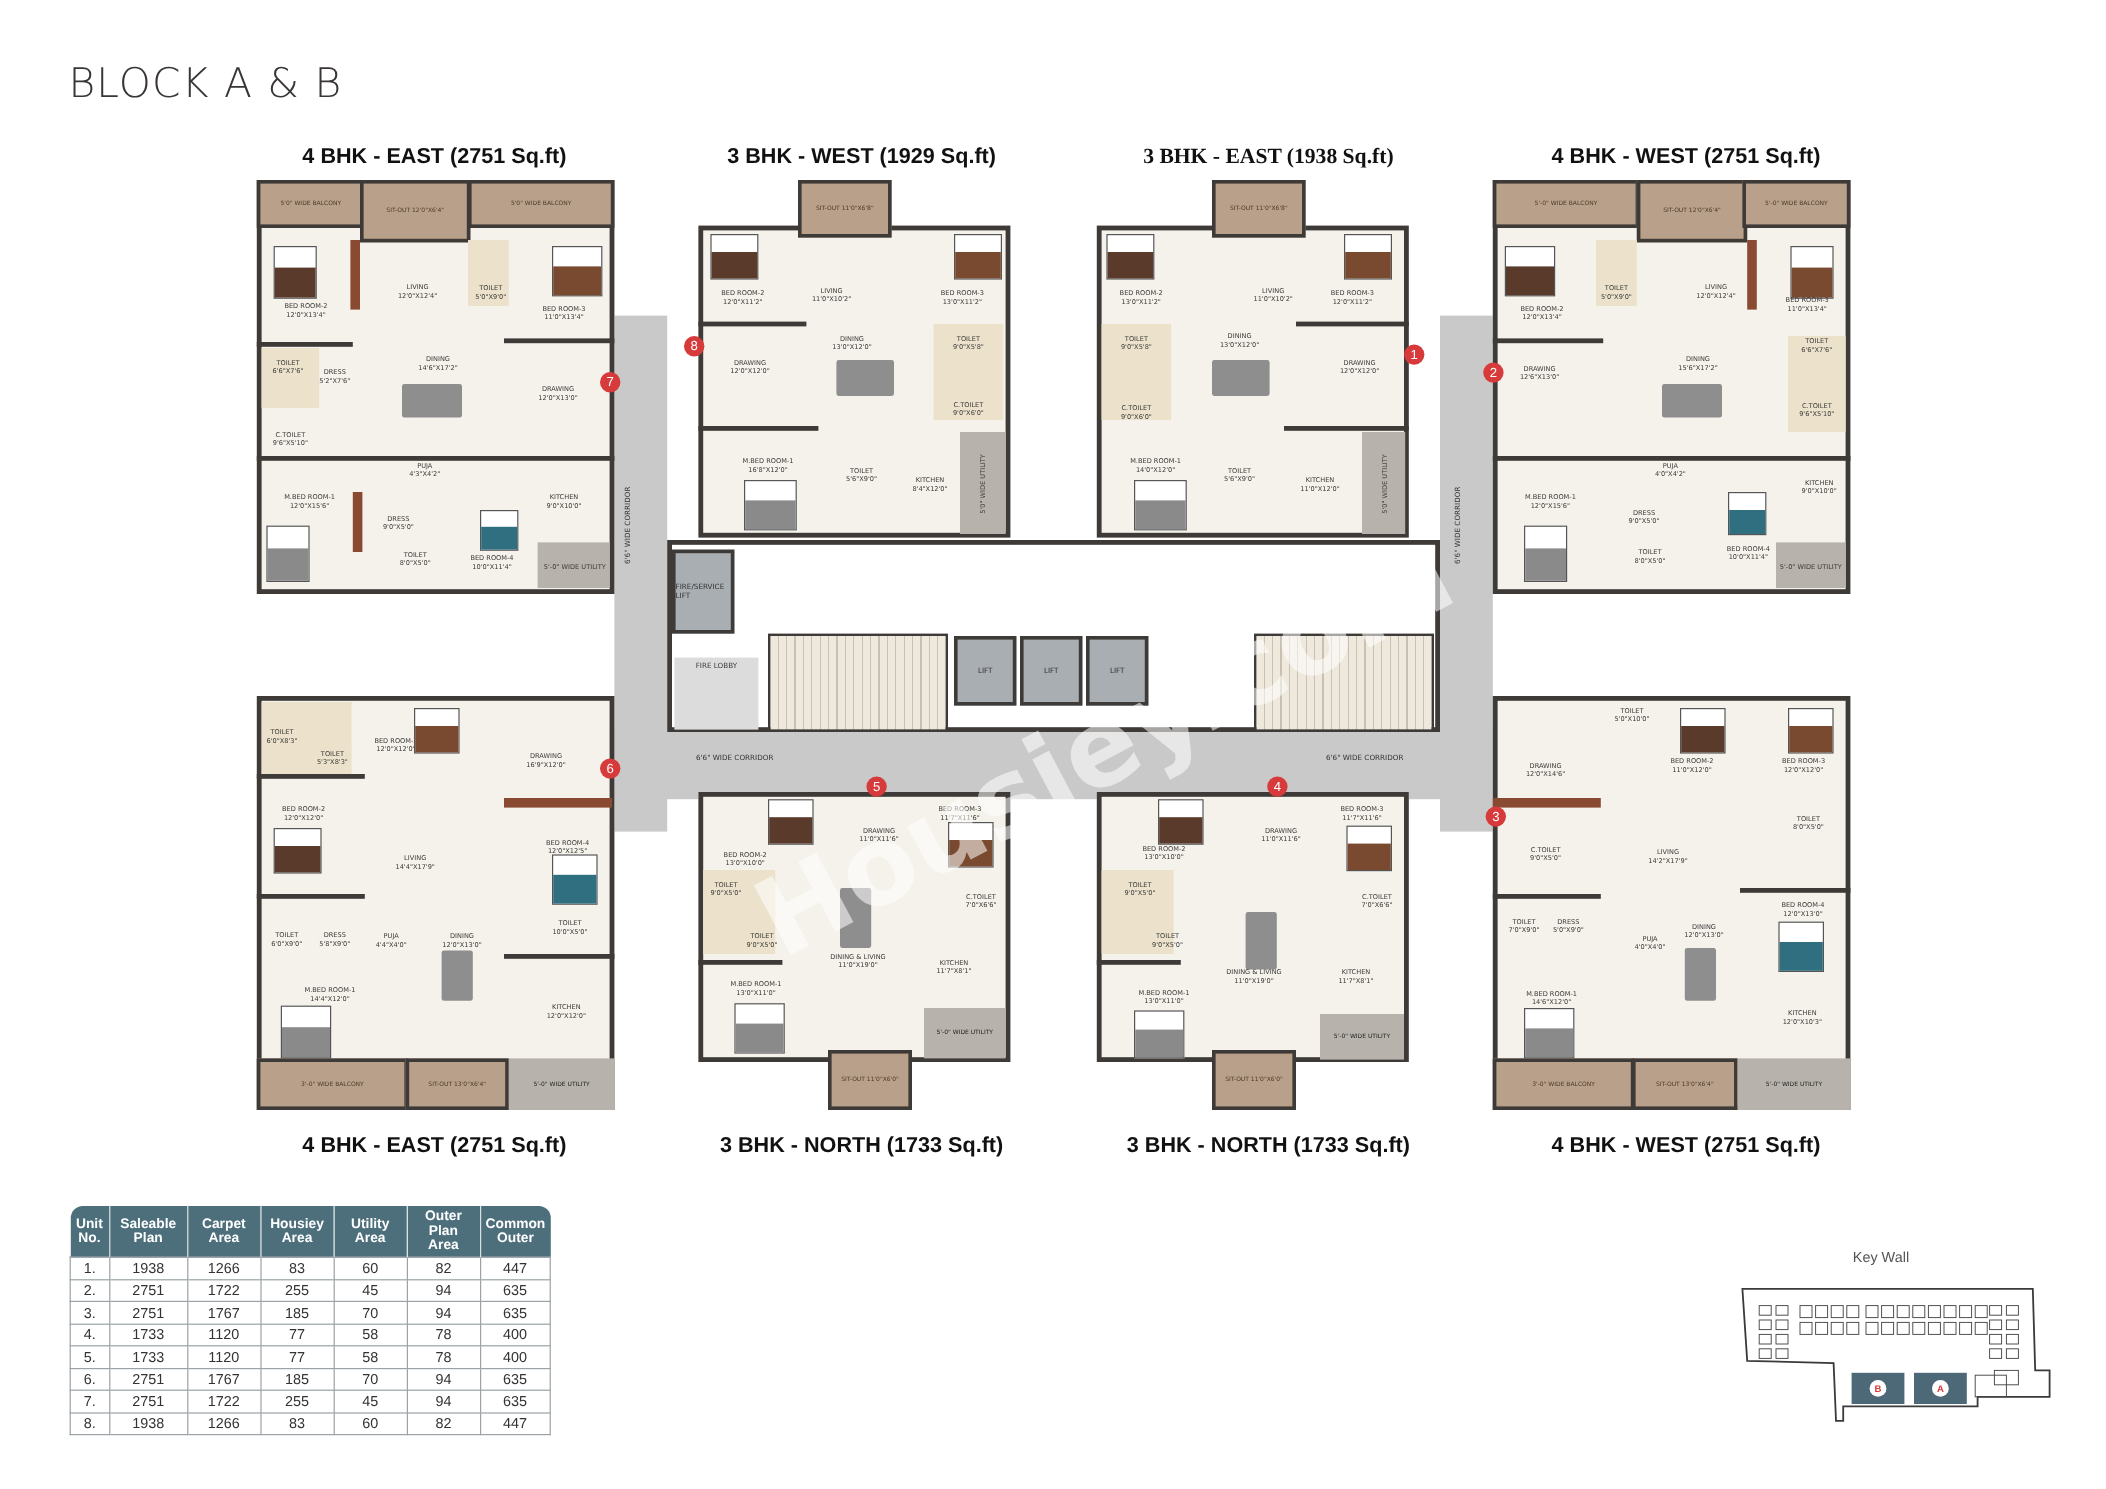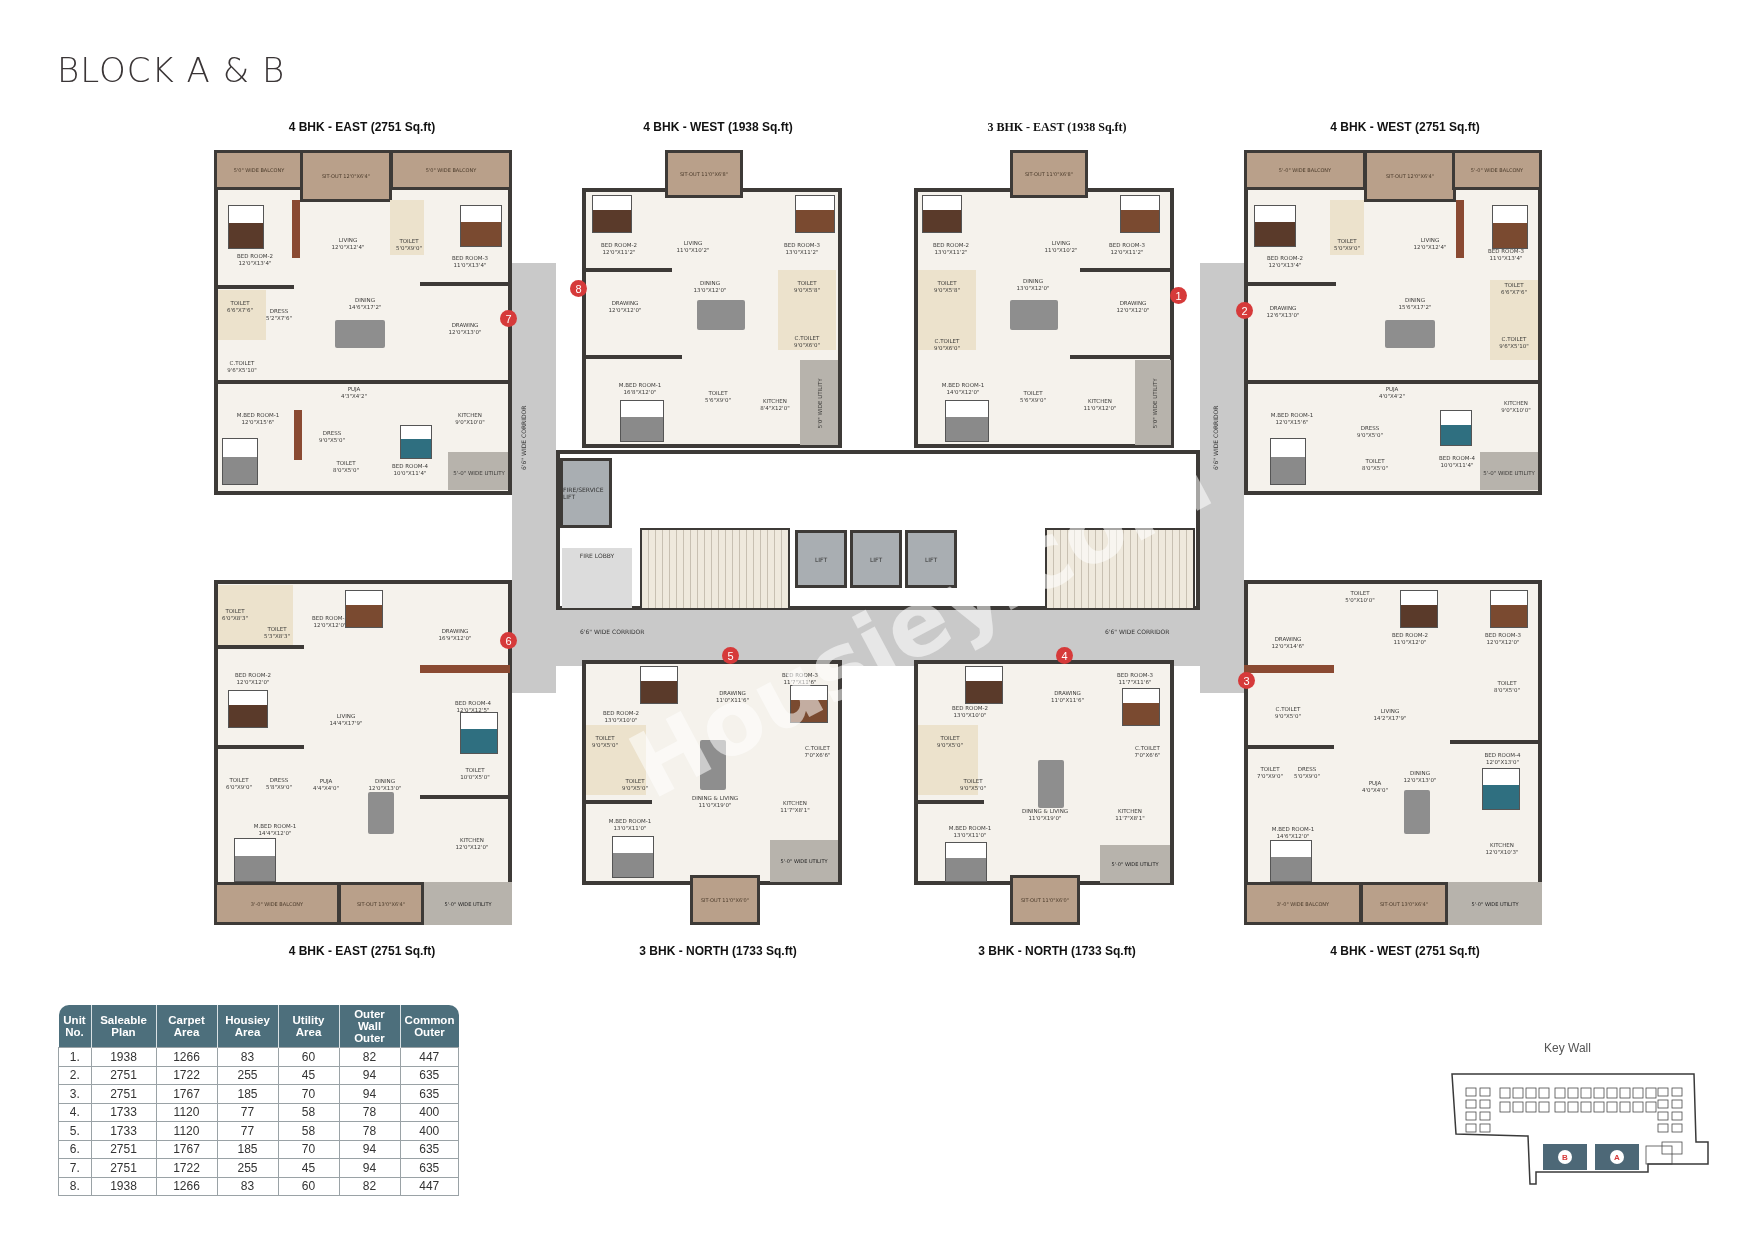--- a/index.html
+++ b/index.html
@@ -1,18 +1,18 @@
 <!DOCTYPE html>
 <html><head>
 <meta charset="utf-8">
 <style>
   html,body{margin:0;padding:0;background:#ffffff;}
   body{width:1755px;height:1241px;position:relative;overflow:hidden;font-family:"DejaVu Sans",sans-serif;color:#222;}
   .title{position:absolute;left:57px;top:50px;font-family:"DejaVu Sans",sans-serif;font-weight:300;font-size:34px;letter-spacing:1px;color:#3a3536;}
-  .unit-heading{position:absolute;font-family:"Liberation Sans",sans-serif;font-weight:bold;font-size:12px;color:#111;white-space:nowrap;transform:translateX(-50%);}
+  .unit-heading{position:absolute;font-family:"Liberation Sans",sans-serif;font-weight:bold;font-size:18px;color:#111;white-space:nowrap;transform:translateX(-50%);}
   .plan{position:absolute;background:#f5f2ec;border:4px solid #3d3a37;box-sizing:border-box;}
   .balcony{position:absolute;background:#b9a08a;border:3px solid #3d3a37;box-sizing:border-box;font-size:5px;color:#4a3a2a;display:flex;align-items:center;justify-content:center;text-align:center;}
   .room{position:absolute;font-size:5.5px;color:#3b3a38;text-align:center;line-height:1.2;}
   .wall{position:absolute;background:#3d3a37;}
   .wardrobe{position:absolute;background:#8a4a32;}
   .bed{position:absolute;border:1px solid #555;background:#fff;}
   .bed .cover{position:absolute;left:0;right:0;bottom:0;height:60%;}
   .table-din{position:absolute;background:#8e8e8e;border-radius:2px;}
   .toilet{position:absolute;background:#ece2cc;}
   .utility{position:absolute;background:#b7b3ac;}
@@ -31,21 +31,21 @@
   .keyplan-title{position:absolute;left:1544px;top:1041px;font-family:"Liberation Sans",sans-serif;font-size:12px;color:#555;}
   .keyplan{position:absolute;left:1440px;top:1060px;width:280px;height:130px;}
   .kp-badge{position:absolute;width:14px;height:14px;border-radius:50%;background:#fff;color:#d63a3a;font-size:8px;font-weight:bold;display:flex;align-items:center;justify-content:center;font-family:"Liberation Sans",sans-serif;}
 </style>
 </head>
 <body>
 
 <div class="title">BLOCK A &amp; B</div>
 
 <div class="unit-heading" style="left:362px;top:120px;">4 BHK - EAST (2751 Sq.ft)</div>
-<div class="unit-heading" style="left:718px;top:120px;">4 BHK - WEST (1938 Sq.ft)</div>
+<div class="unit-heading" style="left:718px;top:120px;">3 BHK - WEST (1929 Sq.ft)</div>
 <div class="unit-heading" style="left:1057px;top:120px;font-family:Liberation Serif, serif;">3 BHK - EAST (1938 Sq.ft)</div>
 <div class="unit-heading" style="left:1405px;top:120px;">4 BHK - WEST (2751 Sq.ft)</div>
 
 <div class="unit-heading" style="left:362px;top:944px;">4 BHK - EAST (2751 Sq.ft)</div>
 <div class="unit-heading" style="left:718px;top:944px;">3 BHK - NORTH (1733 Sq.ft)</div>
 <div class="unit-heading" style="left:1057px;top:944px;">3 BHK - NORTH (1733 Sq.ft)</div>
 <div class="unit-heading" style="left:1405px;top:944px;">4 BHK - WEST (2751 Sq.ft)</div>
 
 <div>
   <div class="corridor" style="left:512px;top:263px;width:44px;height:430px;"></div>
@@ -447,21 +447,21 @@
 <div class="watermark">Housiey.com</div>
 
 <table class="area">
   <thead>
     <tr>
       <th style="width:24px;">Unit No.</th>
       <th style="width:56px;">Saleable Plan</th>
       <th style="width:52px;">Carpet Area</th>
       <th style="width:52px;">Housiey Area</th>
       <th style="width:52px;">Utility Area</th>
-      <th style="width:52px;">Outer Wall Outer</th>
+      <th style="width:52px;">Outer Plan Area</th>
       <th style="width:50px;">Common Outer</th>
     </tr>
   </thead>
   <tbody>
     <tr>
         <td>1.</td>
         <td>1938</td>
         <td>1266</td>
         <td>83</td>
         <td>60</td>

